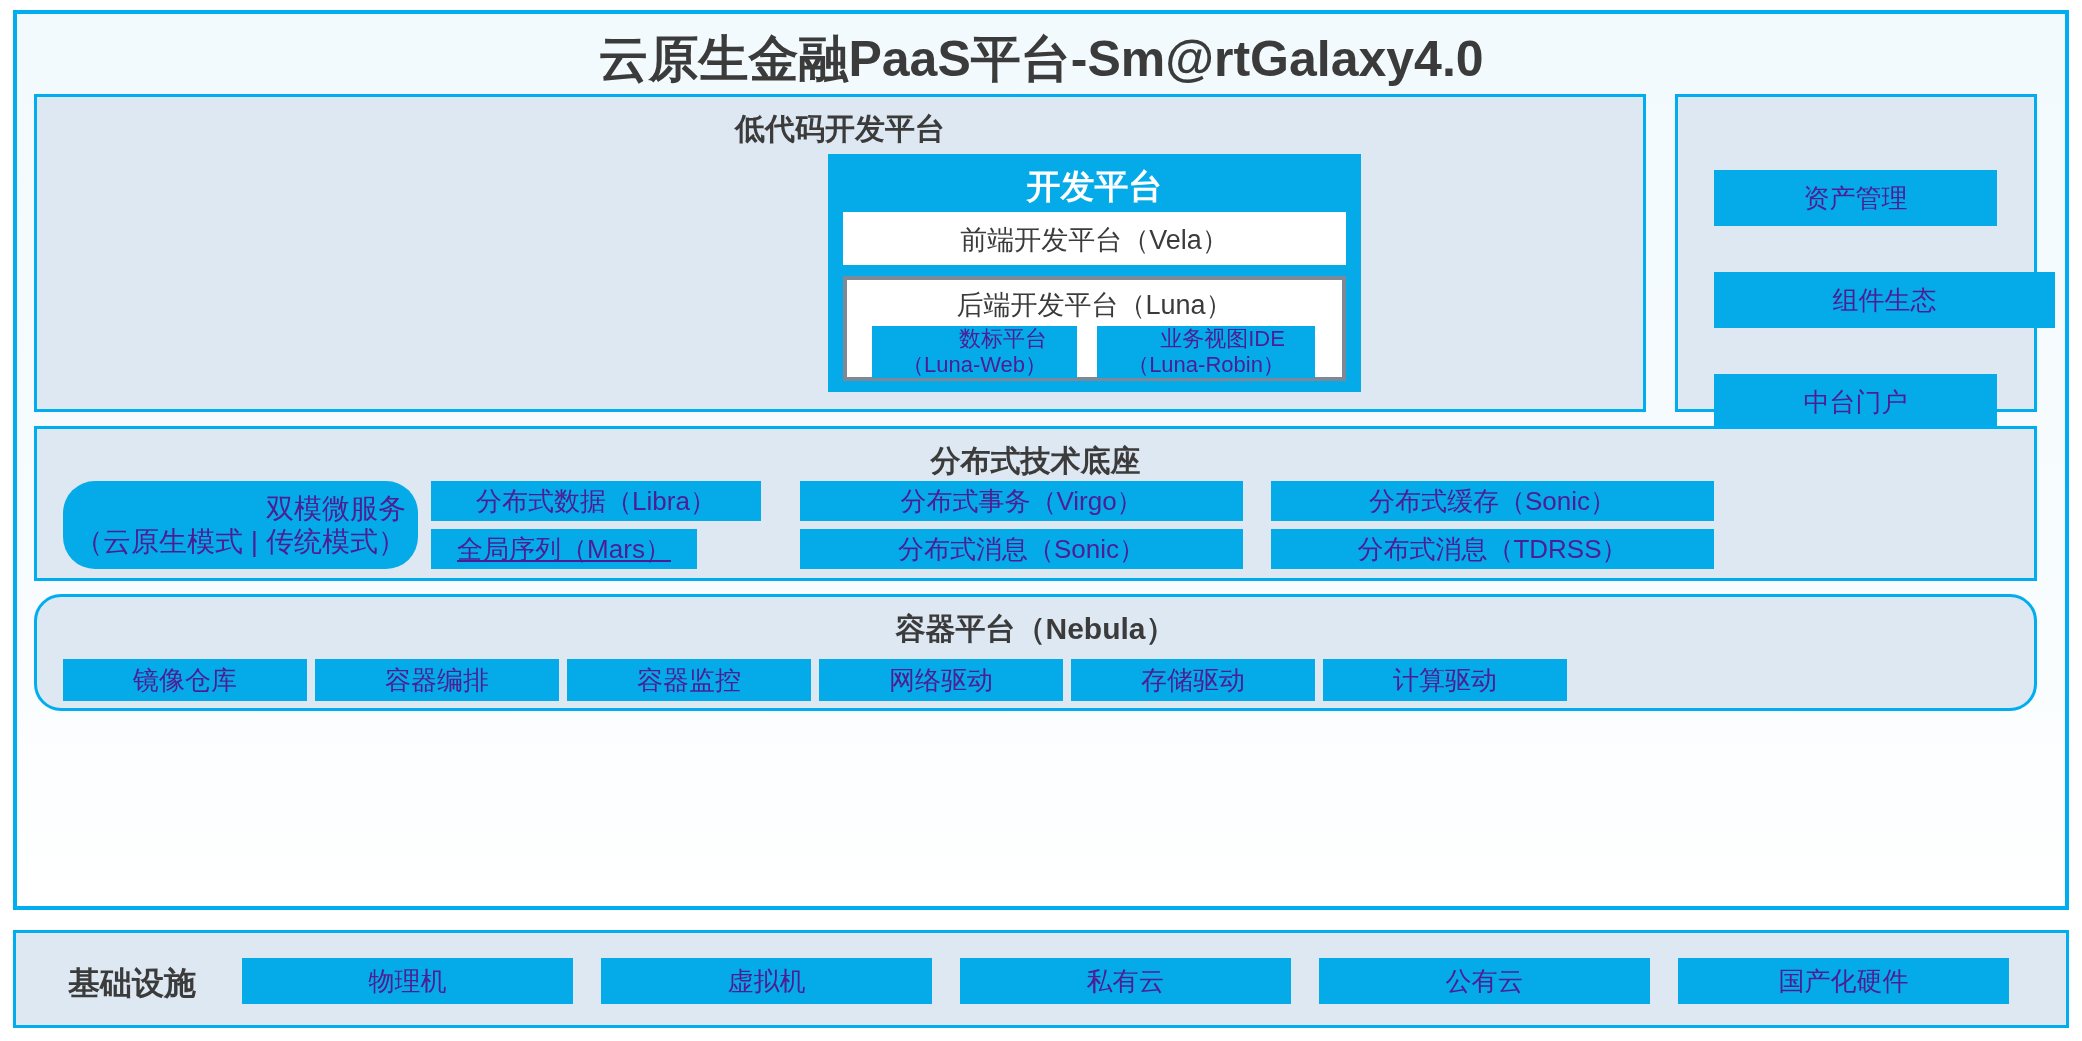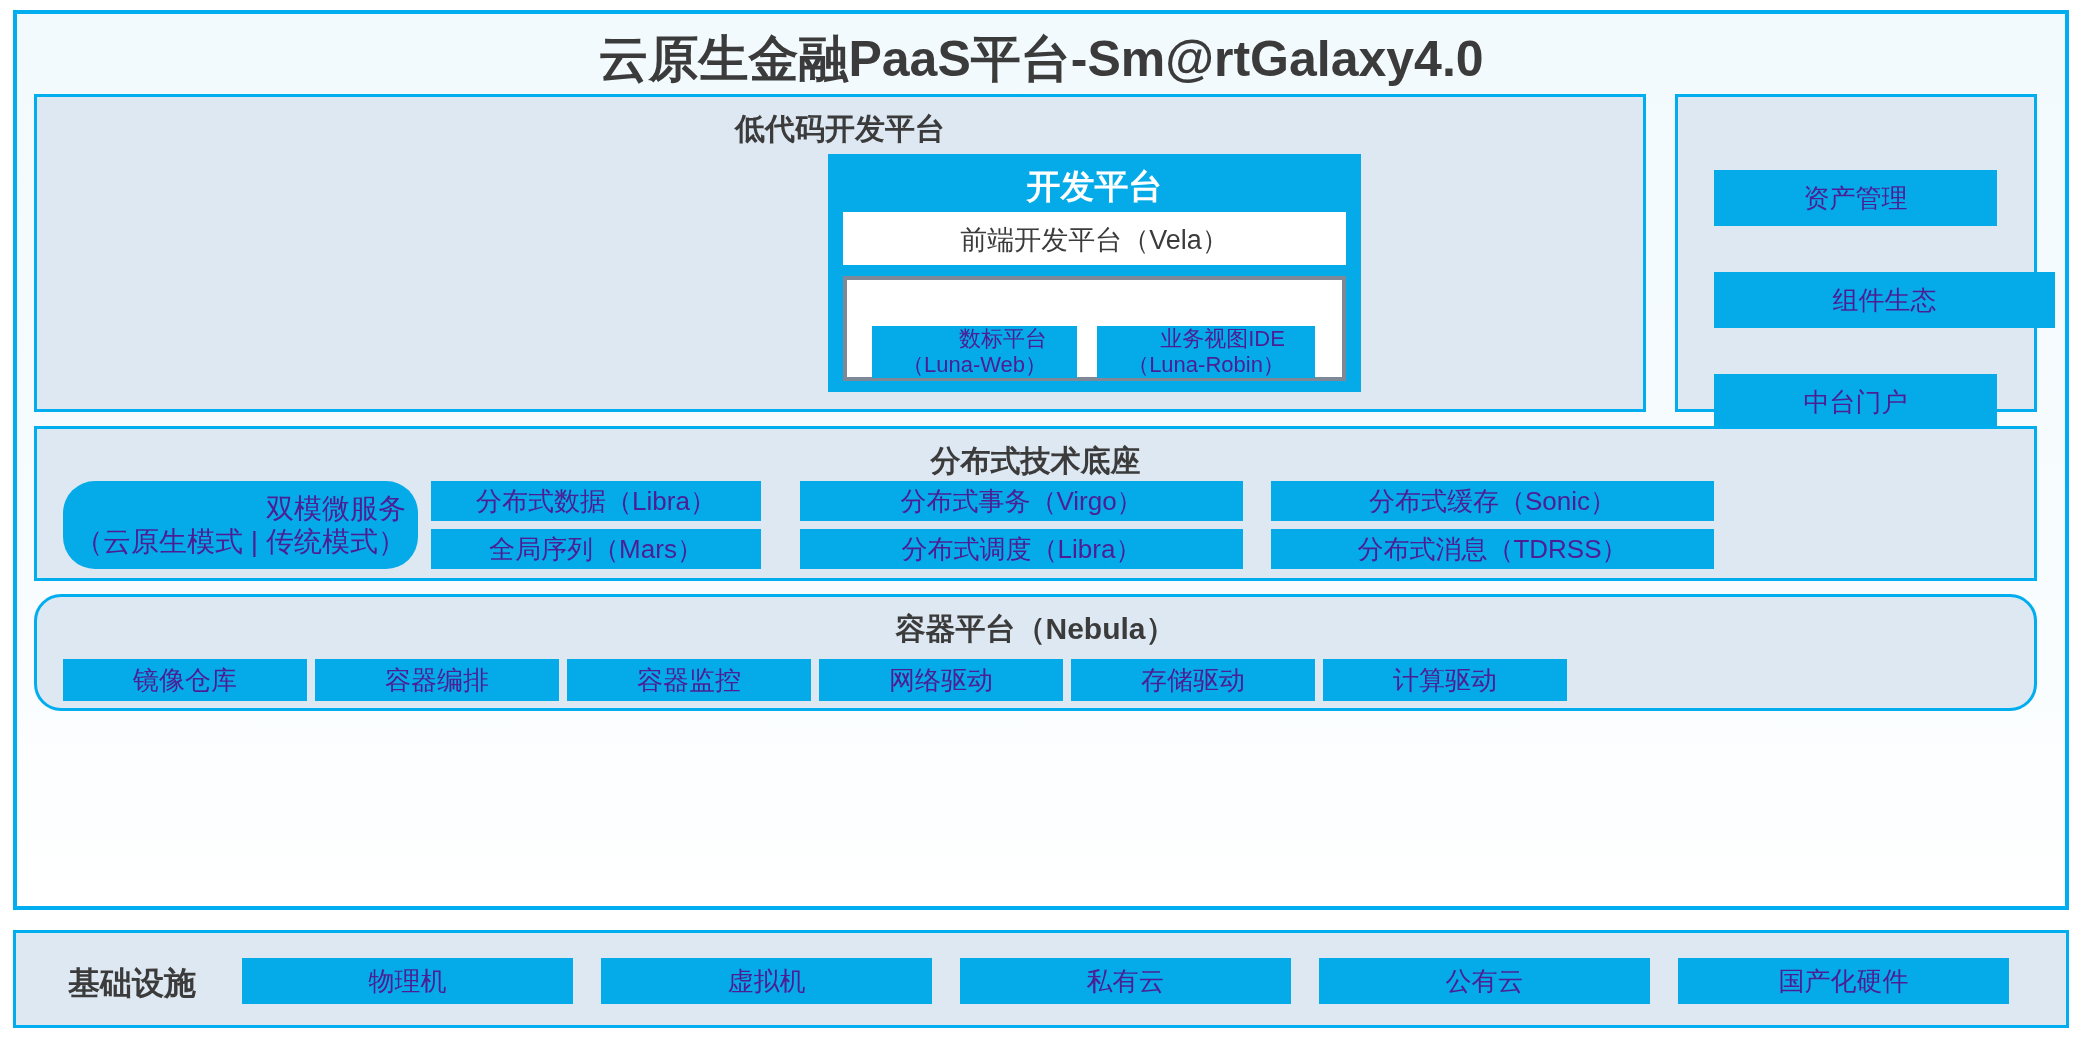--- a/index.html
+++ b/index.html
@@ -160,20 +160,21 @@
 
 
       <div class="bluepanel" style="left:791px; top:57px; width:533px; height:238px;">
         <div class="bluepanel-title">开发平台</div>
 
         <div class="whitecard noborder" style="left:15px; top:58px; width:503px; height:53px;">
           <div class="whitecard-title" style="top:10px; font-size:27px;">前端开发平台（Vela）</div>
         </div>
 
         <div class="whitecard" style="left:15px; top:122px; width:503px; height:105px;">
+          <div class="whitecard-title" style="top:7px; font-size:27px;">后端开发平台（Luna）</div>
           <div class="chip sm" style="left:25px; top:46px; width:205px; height:52px;">数标平台
 （Luna-Web）</div>
           <div class="chip sm" style="left:250px; top:46px; width:218px; height:52px;">业务视图IDE
 （Luna-Robin）</div>
         </div>
       </div>
     </div>
 
     <div class="section" style="left:1658px; top:80px; width:362px; height:318px;">
       <div class="chip md" style="left:36px; top:73px; width:283px; height:56px;">资产管理</div>
@@ -181,24 +182,24 @@
       <div class="chip md" style="left:36px; top:277px; width:283px; height:56px;">中台门户</div>
     </div>
 
     <div class="section" style="left:17px; top:412px; width:2003px; height:155px;">
       <div class="section-title">分布式技术底座</div>
 
       <div class="chip lg" style="left:26px; top:52px; width:355px; height:88px;">双模微服务
 （云原生模式 | 传统模式）</div>
 
       <div class="chip md" style="left:394px; top:52px; width:330px; height:40px;">分布式数据（Libra）</div>
-      <div class="chip md" style="left:394px; top:100px; width:330px; height:40px;">全局序列（Mars）</div>
+      <div class="chip md" style="left:394px; top:100px; width:266px; height:40px;text-decoration:underline;">全局序列（Mars）</div>
 
       <div class="chip md" style="left:763px; top:52px; width:443px; height:40px;">分布式事务（Virgo）</div>
-      <div class="chip md" style="left:763px; top:100px; width:443px; height:40px;">分布式调度（Libra）</div>
+      <div class="chip md" style="left:763px; top:100px; width:443px; height:40px;">分布式消息（Sonic）</div>
 
       <div class="chip md" style="left:1234px; top:52px; width:443px; height:40px;">分布式缓存（Sonic）</div>
       <div class="chip md" style="left:1234px; top:100px; width:443px; height:40px;">分布式消息（TDRSS）</div>
     </div>
 
     <div class="section" style="left:17px; top:580px; width:2003px; height:117px;border-radius:27px;">
       <div class="section-title">容器平台（Nebula）</div>
       <div class="chip md" style="left:26px; top:62px; width:244px; height:42px;">镜像仓库</div>
       <div class="chip md" style="left:278px; top:62px; width:244px; height:42px;">容器编排</div>
       <div class="chip md" style="left:530px; top:62px; width:244px; height:42px;">容器监控</div>

